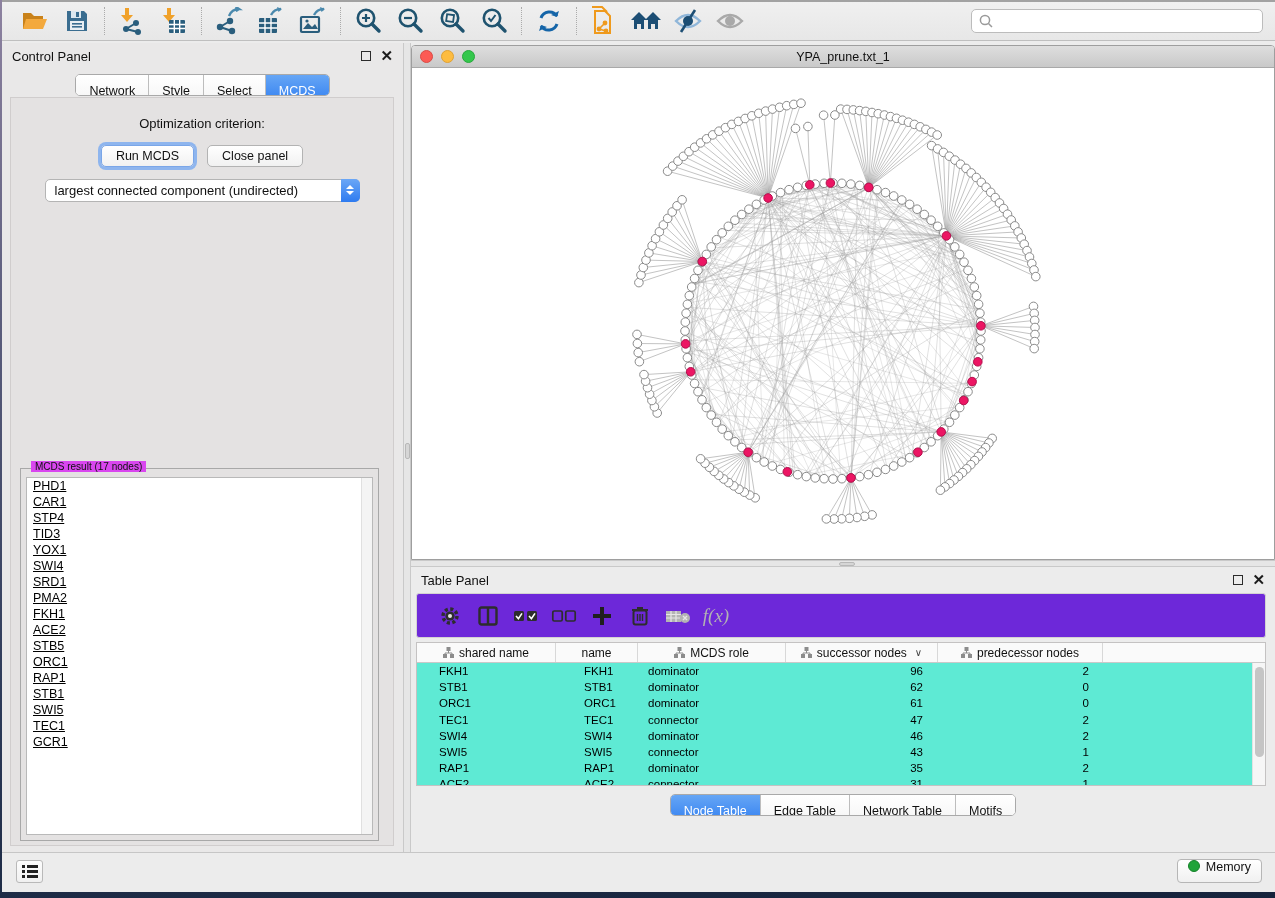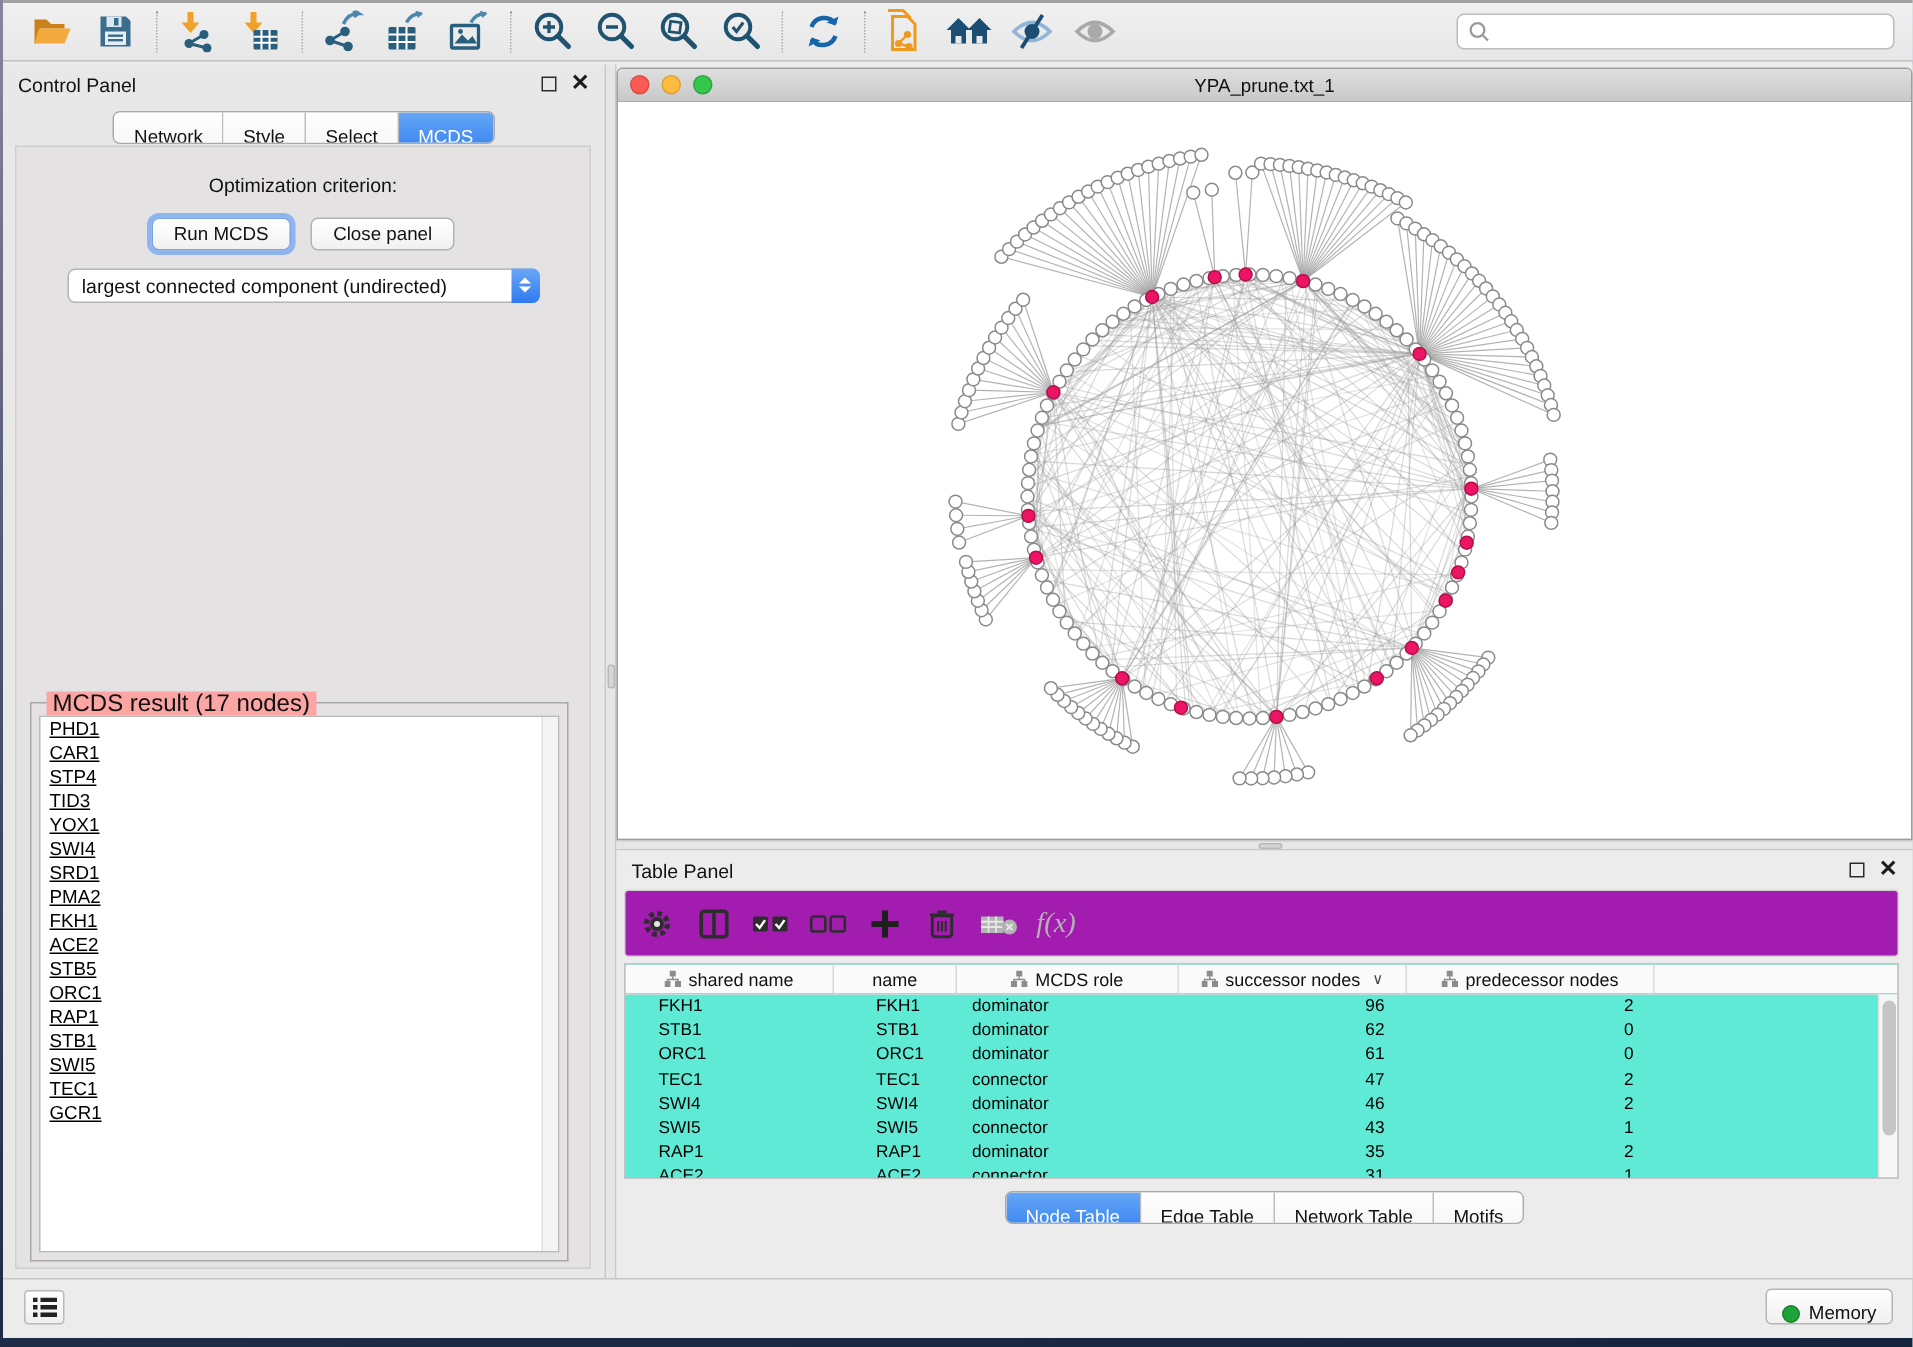--- a/index.html
+++ b/index.html
@@ -51,22 +51,22 @@
   .stepper i { width:0; height:0; border-left:4px solid transparent; border-right:4px solid transparent; }
   .stepper .up { border-bottom:4px solid #fff; }
   .stepper .dn { border-top:4px solid #fff; }
   #cp-buttons { display:flex; justify-content:center; gap:13px; margin-top:14px; }
   .pbtn { height:22px; padding:0 14px; font-size:12.5px; color:#111;
     background:linear-gradient(#ffffff,#f1f1f1); border:1px solid #b3b3b3; border-radius:5px; }
   .pbtn.focused { box-shadow:0 0 0 3px rgba(96,156,245,.65); border-color:#7aa6e8; }
 
   #mcds-group { position:absolute; left:9px; right:14px; top:370px; bottom:4px;
     border:1px solid #a8a8a8; background:#e4e2e2; }
-  #mcds-legend { position:absolute; top:-8px; left:10px; background:#fca5a5;
-    font-size:16px; padding:0 4px; color:#111; }
+  #mcds-legend { position:absolute; top:-8px; left:10px; background:#d946ef;
+    font-size:10px; padding:0 4px; color:#111; }
   #mcds-list { position:absolute; left:5px; right:5px; top:8px; bottom:5px;
     background:#fff; border:1px solid #b9b9b9; overflow:hidden; }
   #mcds-scroll { position:absolute; right:0; top:0; bottom:0; width:11px;
     background:#f4f4f4; border-left:1px solid #e0e0e0; }
   .mcds-item { font-size:12.5px; line-height:16px; padding-left:6px; color:#000;text-decoration:underline; }
 
   
   #vsplit { position:absolute; left:401px; top:0; width:8px; bottom:0;
     background:#e6e6e6; border-left:1px solid #c9c9c9; border-right:1px solid #c9c9c9; }
   #vsplit .grip { position:absolute; top:400px; left:1px; width:5px; height:16px;
@@ -85,22 +85,22 @@
   .tlight { width:13px; height:13px; border-radius:50%; }
   .tl-red { background:#fc5a54; border:1px solid #d94b45; }
   .tl-yellow { background:#fdbc40; border:1px solid #dfa133; }
   .tl-green { background:#34c74c; border:1px solid #27a83c; }
   #net-title { position:absolute; left:0; right:0; text-align:center; font-size:12.5px; color:#111; }
   #net-canvas { position:absolute; left:0; top:22px; right:0; bottom:0; background:#fff; }
 
   
   #tpanel { position:absolute; left:409px; right:0; top:524px; bottom:0; background:#ececec; }
   #tp-toolbar { position:absolute; left:5px; right:9px; top:26px; height:45px;
-    background:#a21caf; border:1px solid #d4d2d2; border-radius:3px;
-    display:flex; align-items:center; gap:0; padding-left:2px; }
+    background:#6d28d9; border:1px solid #d4d2d2; border-radius:3px;
+    display:flex; align-items:center; gap:0; padding-left:14px; }
   .tpico { width:38px; display:flex; justify-content:center; align-items:center; }
   .fx { font-family:"Liberation Serif",serif; font-style:italic; font-size:19px; color:#b3b3b3; }
 
   #ntable { position:absolute; left:5px; right:9px; top:75px; bottom:66px;
     background:#5eead4; border:1px solid #c4c2c2; overflow:hidden; }
   #thead { display:flex; height:20px; background:#fafafa; border-bottom:1px solid #c9c9c9; }
   .hcell { display:flex; align-items:center; justify-content:center; gap:5px;
     border-right:1px solid #d8d8d8; font-size:12px; color:#111; }
   .hcell:last-child { border-right:none; }
   .sortchev { font-size:10px; color:#444; margin-left:3px; }
@@ -122,21 +122,21 @@
   #tp-tabs { position:absolute; left:0; right:0; bottom:36px; display:flex; justify-content:center; }
 
   
   #statusbar { position:absolute; left:0; right:0; bottom:0; height:40px;
     background:#ececec; border-top:1px solid #c6c6c6; }
   #panels-btn { position:absolute; left:14px; top:7px; width:27px; height:23px;
     background:linear-gradient(#fdfdfd,#f0f0f0); border:1px solid #b9b9b9; border-radius:3px;
     display:flex; align-items:center; justify-content:center; }
   #memory-btn { position:absolute; right:13px; top:6px; height:24px;
     background:linear-gradient(#ffffff,#f0f0f0); border:1px solid #b6b6b6; border-radius:4px;
-    display:flex; align-items:flex-end; gap:6px; padding:0 10px; font-size:12.5px; color:#111; }
+    display:flex; align-items:flex-start; gap:6px; padding:0 10px; font-size:12.5px; color:#111; }
   #memory-btn .dot { width:12px; height:12px; border-radius:50%; background:#1fa339; border:1px solid #158229; }
 </style>
 </head>
 <body>
 
 <div id="window">
 
   <div id="toolbar">
     <div class="tbtn">
       <svg width="28" height="24" viewBox="0 0 28 24">

